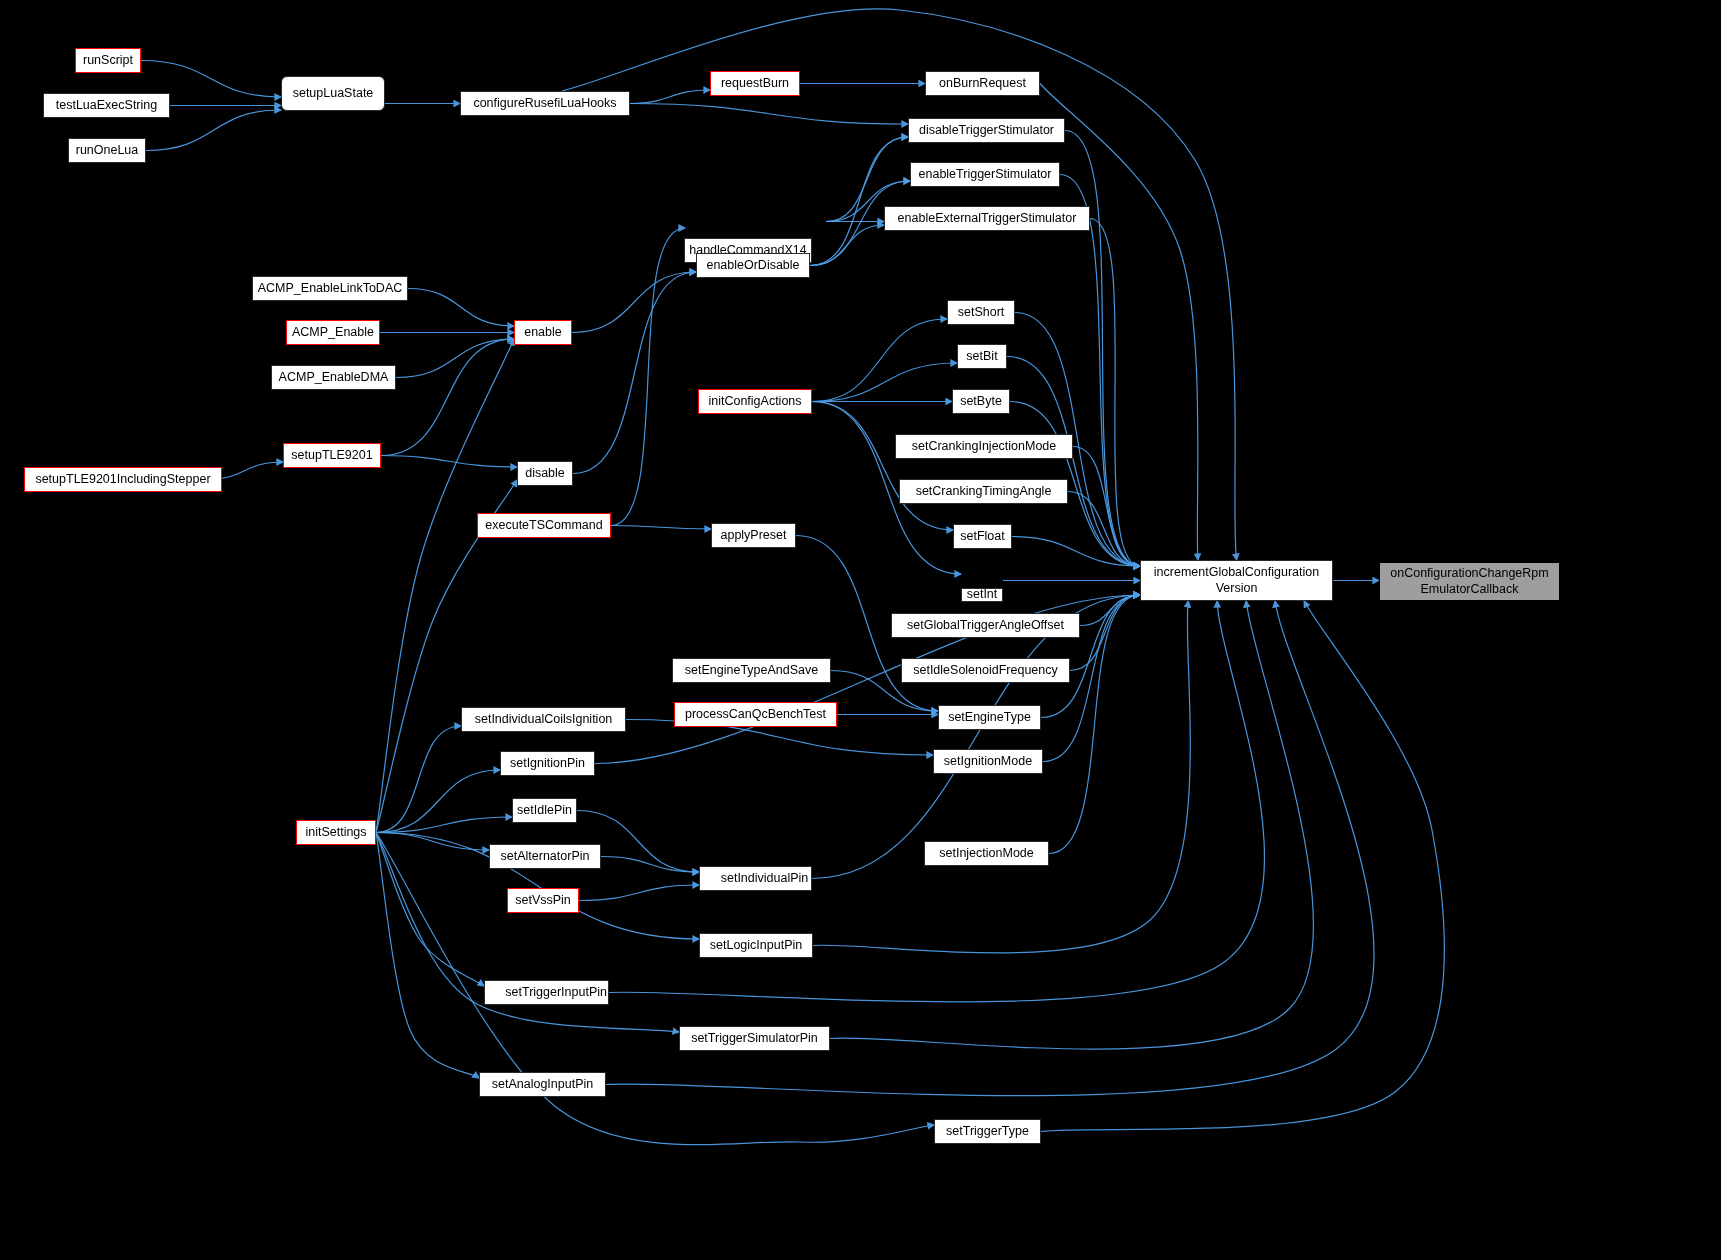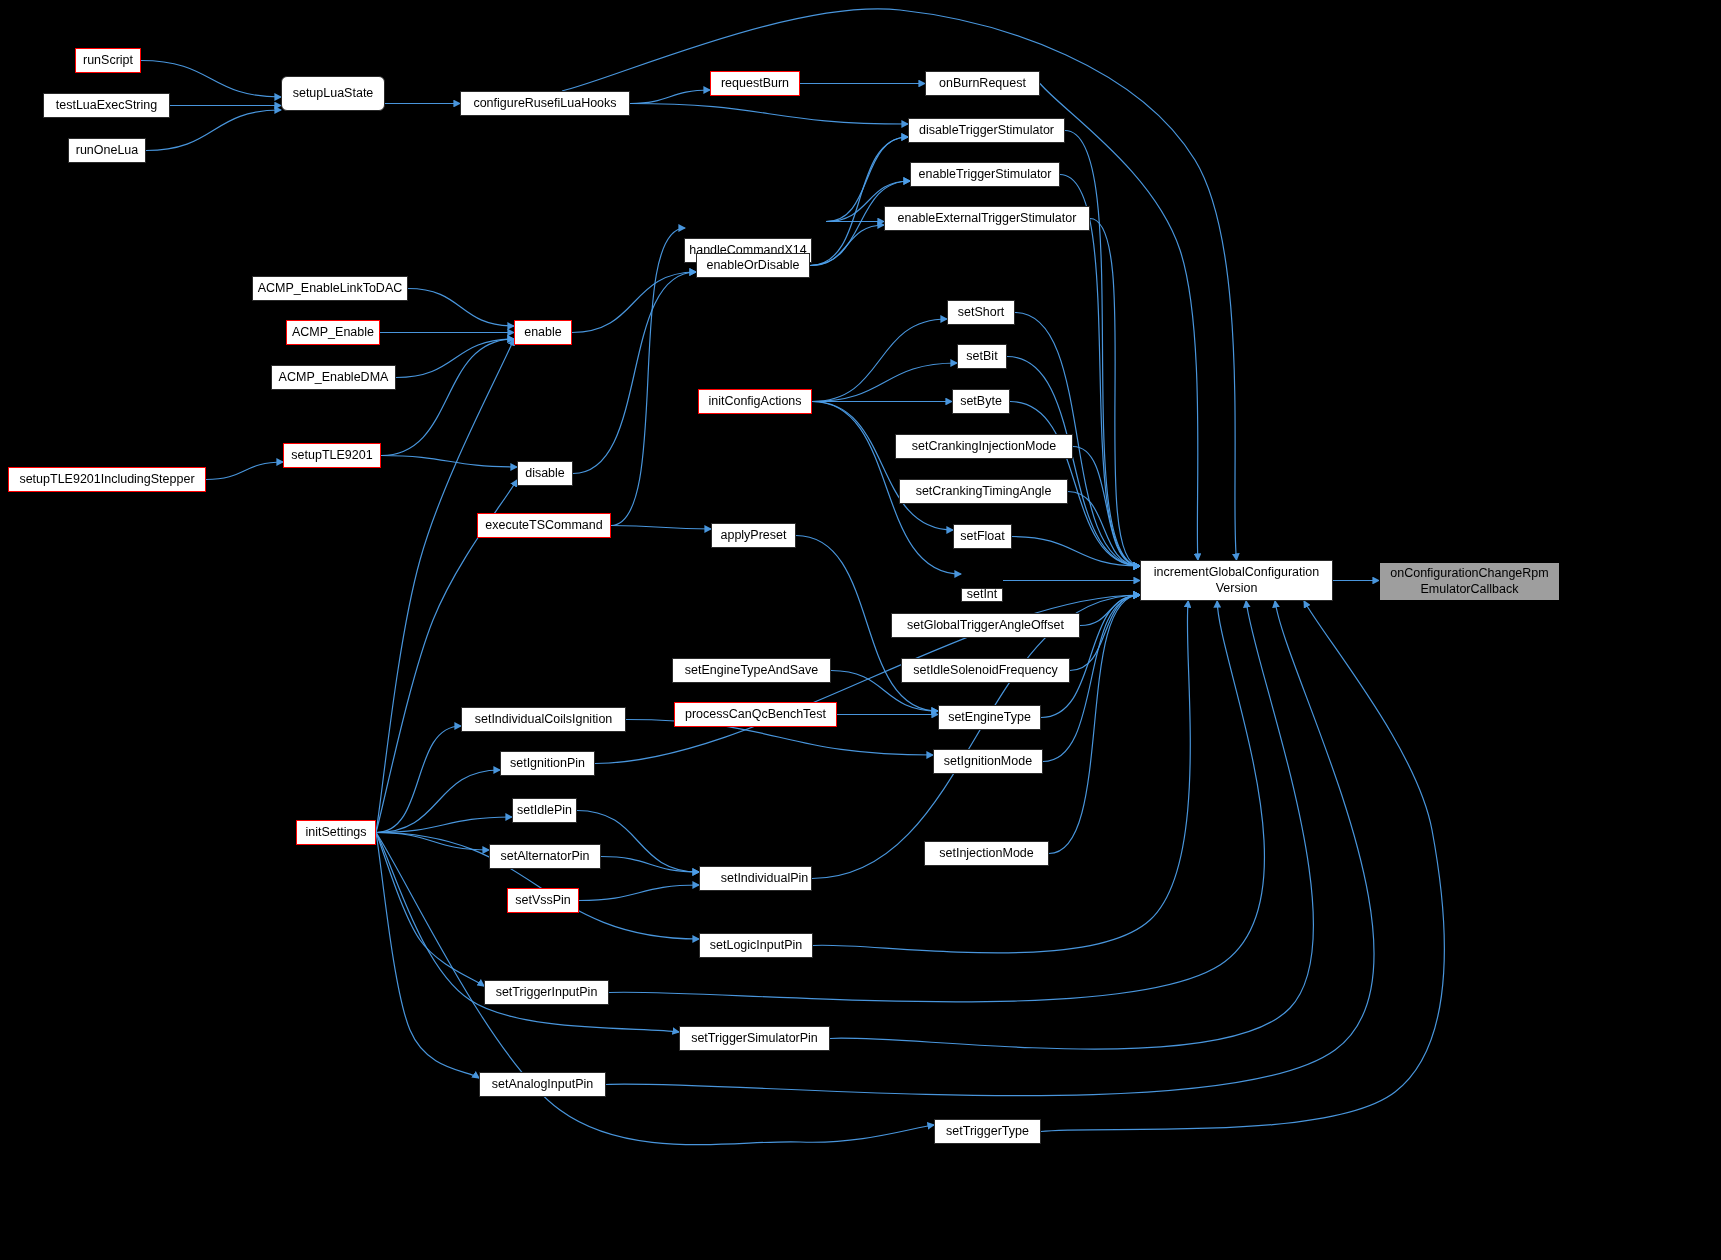--- a/index.html
+++ b/index.html
@@ -124,21 +124,21 @@
       <div class="node truncated" style="left: 286px; top: 320px; width: 94px; height: 25px;"><span>ACMP_Enable</span></div>
       <div class="node" style="left: 271px; top: 365px; width: 125px; height: 25px;"><span>ACMP_EnableDMA</span></div>
       <div class="node truncated" style="left: 514px; top: 320px; width: 58px; height: 25px;"><span>enable</span></div>
       <div class="node" style="left: 947px; top: 300px; width: 68px; height: 25px;"><span>setShort</span></div>
       <div class="node" style="left: 957px; top: 344px; width: 50px; height: 25px;"><span>setBit</span></div>
       <div class="node truncated" style="left: 698px; top: 389px; width: 114px; height: 25px;"><span>initConfigActions</span></div>
       <div class="node" style="left: 952px; top: 389px; width: 58px; height: 25px;"><span>setByte</span></div>
       <div class="node" style="left: 895px; top: 434px; width: 178px; height: 25px;"><span>setCrankingInjectionMode</span></div>
       <div class="node" style="left: 899px; top: 479px; width: 169px; height: 25px;"><span>setCrankingTimingAngle</span></div>
       <div class="node truncated" style="left: 283px; top: 443px; width: 98px; height: 25px;"><span>setupTLE9201</span></div>
-      <div class="node truncated" style="left: 8px; top: 467px; width: 198px; height: 25px;"><span>setupTLE9201IncludingStepper</span></div>
+      <div class="node truncated" style="left: 24px; top: 467px; width: 198px; height: 25px;"><span>setupTLE9201IncludingStepper</span></div>
       <div class="node" style="left: 517px; top: 461px; width: 56px; height: 25px;"><span>disable</span></div>
       <div class="node" style="left: 953px; top: 524px; width: 59px; height: 25px;"><span>setFloat</span></div>
       <div class="node truncated" style="left: 477px; top: 513px; width: 134px; height: 25px;"><span>executeTSCommand</span></div>
       <div class="node" style="left: 711px; top: 523px; width: 85px; height: 25px;"><span>applyPreset</span></div>
       <div class="node" style="left: 961px; top: 588px; width: 42px; height: 14px;"><span>setInt</span></div>
       <div class="node" style="left: 1140px; top: 560px; width: 193px; height: 41px;"><span>incrementGlobalConfiguration
 Version</span></div>
       <div class="node highlight" style="left: 1379px; top: 562px; width: 181px; height: 39px;"><span>onConfigurationChangeRpm
 EmulatorCallback</span></div>
       <div class="node" style="left: 891px; top: 613px; width: 189px; height: 25px;"><span>setGlobalTriggerAngleOffset</span></div>
@@ -149,18 +149,18 @@
       <div class="node" style="left: 461px; top: 707px; width: 165px; height: 25px;"><span>setIndividualCoilsIgnition</span></div>
       <div class="node" style="left: 933px; top: 749px; width: 110px; height: 25px;"><span>setIgnitionMode</span></div>
       <div class="node" style="left: 500px; top: 751px; width: 95px; height: 25px;"><span>setIgnitionPin</span></div>
       <div class="node" style="left: 512px; top: 798px; width: 65px; height: 25px;"><span>setIdlePin</span></div>
       <div class="node truncated" style="left: 296px; top: 820px; width: 80px; height: 25px;"><span>initSettings</span></div>
       <div class="node" style="left: 489px; top: 844px; width: 112px; height: 25px;"><span>setAlternatorPin</span></div>
       <div class="node" style="left: 924px; top: 841px; width: 125px; height: 25px;"><span>setInjectionMode</span></div>
       <div class="node truncated" style="left: 507px; top: 888px; width: 72px; height: 25px;"><span>setVssPin</span></div>
       <div class="node" style="left: 699px; top: 866px; width: 113px; height: 25px; padding-left: 19px;"><span>setIndividualPin</span></div>
       <div class="node" style="left: 699px; top: 933px; width: 114px; height: 25px;"><span>setLogicInputPin</span></div>
-      <div class="node" style="left: 484px; top: 980px; width: 125px; height: 25px;"><span>setTriggerInputPin</span></div>
+      <div class="node" style="left: 484px; top: 980px; width: 125px; height: 25px; justify-content: flex-end;"><span>setTriggerInputPin</span></div>
       <div class="node" style="left: 679px; top: 1026px; width: 151px; height: 25px;"><span>setTriggerSimulatorPin</span></div>
       <div class="node" style="left: 479px; top: 1072px; width: 127px; height: 25px;"><span>setAnalogInputPin</span></div>
       <div class="node" style="left: 934px; top: 1119px; width: 107px; height: 25px;"><span>setTriggerType</span></div>
     </div>
 </div>
 
 </body></html>

